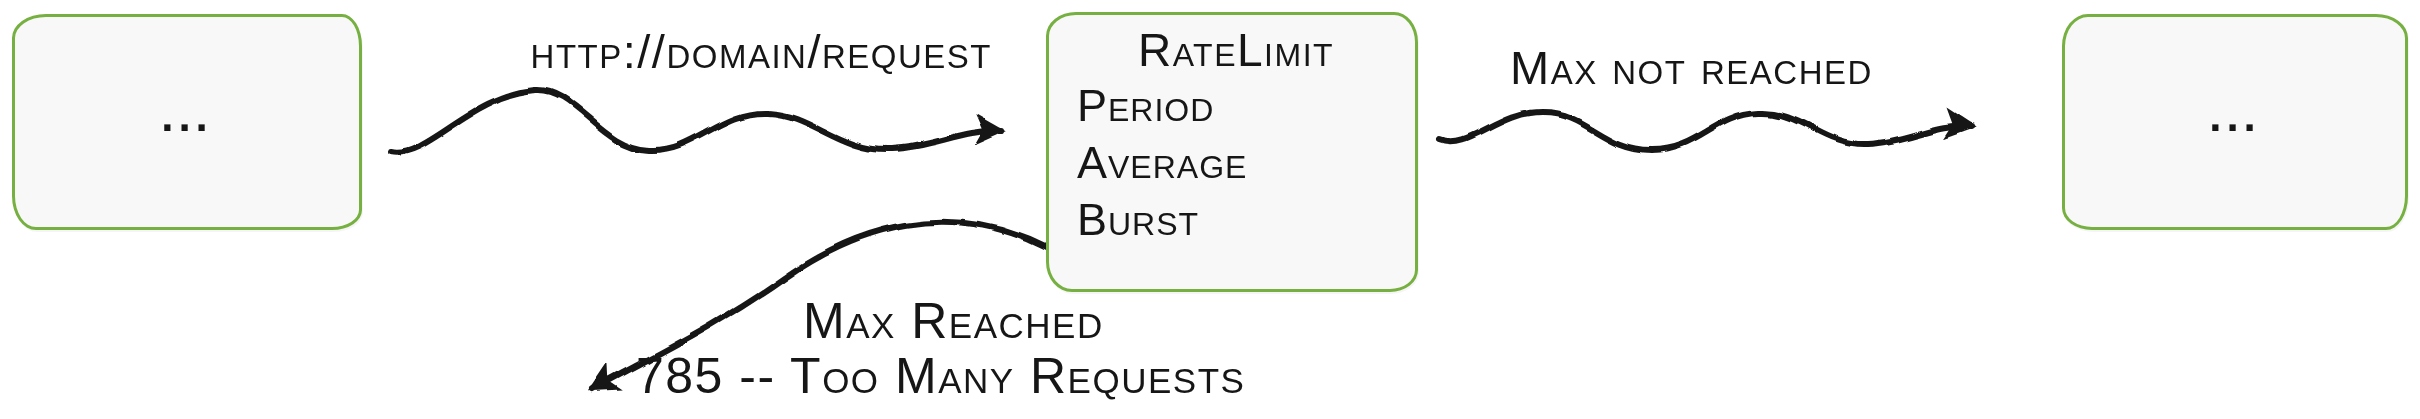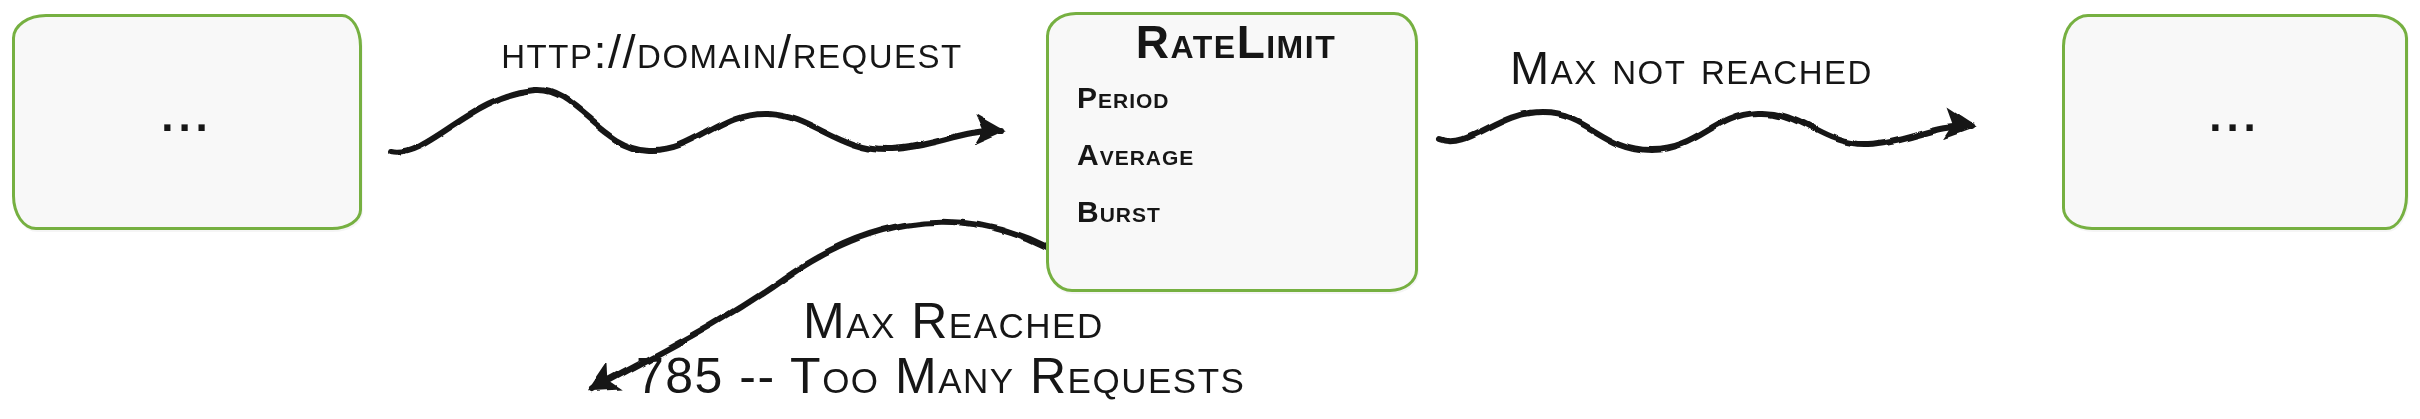--- a/index.html
+++ b/index.html
@@ -57,46 +57,45 @@
   }
   .node-ellipsis{
     font-size:44px;
     font-weight:bold;
     letter-spacing:5px;
     transform:translateY(-6px);
   }
   .node-rate{
     left:1046px; top:12px; width:372px; height:280px;
     border-radius:30px 24px 28px 26px / 24px 30px 22px 30px;
-    padding:0 20px 0 28px;
-    font-weight:bold;
+    padding:8px 20px 0 28px;
   }
   .node-title{
     text-align:center;
     font-size:46px;
     font-variant:small-caps;
     letter-spacing:1.5px;
   }
   .node-field{
-    font-size:30px;
+    font-size:45px;
     line-height:57px;
     font-variant:small-caps;
     letter-spacing:1px;
   }
   .node-field:first-of-type{ margin-top:10px; }
 
   
   .edge-label{
     position:absolute;
     font-variant:small-caps;
     letter-spacing:1.5px;
     white-space:nowrap;
     color:var(--ink);
   }
-  .label-request{ left:472px; top:24px; width:520px; text-align:center; font-size:47px; }
+  .label-request{ left:472px; top:24px; width:520px; text-align:right; font-size:47px; }
   .label-maxnot{ left:1510px; top:40px; width:410px; text-align:left; font-size:47px; }
   .label-maxreached{ left:803px; top:292px; font-size:50px; }
   .label-429{ left:636px; top:347px; font-size:50px; }
 </style>
 </head>
 <body>
 
 <div class="canvas">
 
   <svg class="edges" viewBox="0 0 2420 419" xmlns="http://www.w3.org/2000/svg" aria-hidden="true">

